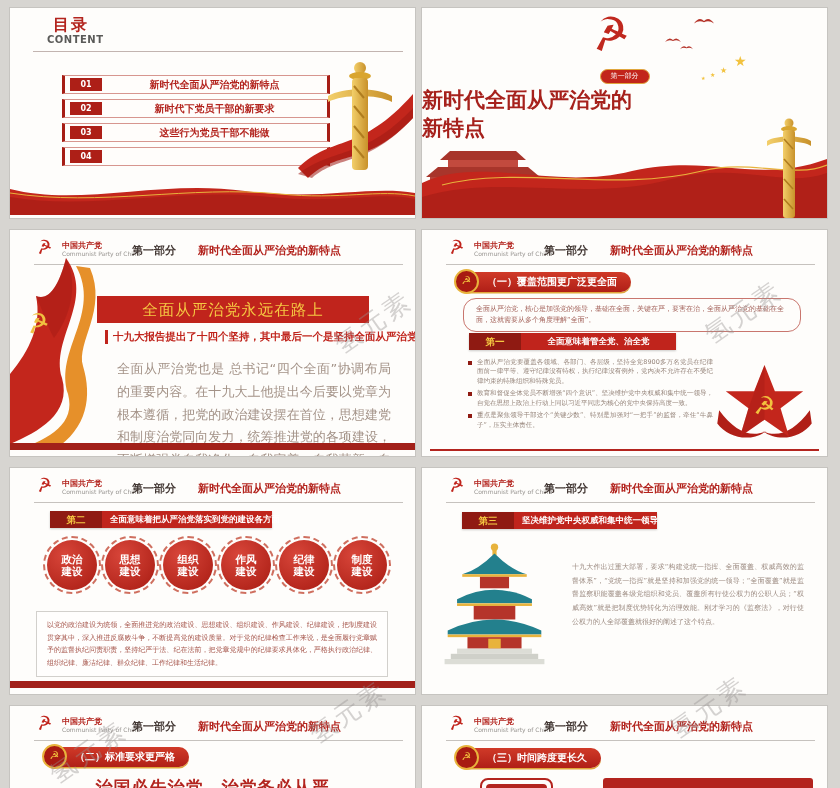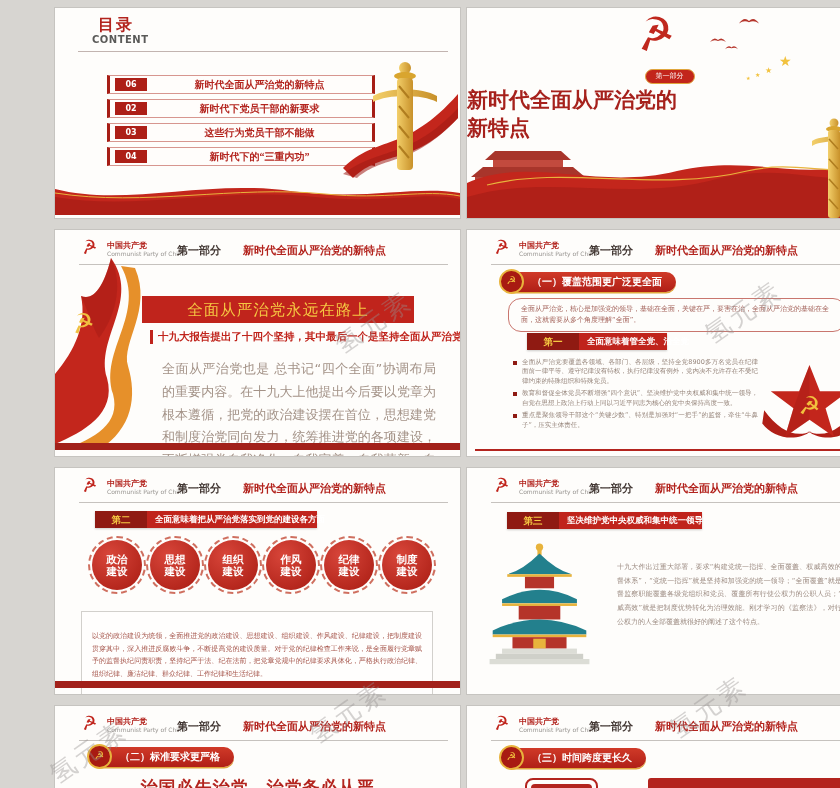--- a/index.html
+++ b/index.html
@@ -1,18 +1,18 @@
 <!DOCTYPE html>
 <html><head>
 <meta charset="utf-8">
 <style>
   html,body{margin:0;padding:0;}
   body{position:relative;width:840px;height:788px;overflow:hidden;background:#d7d5d1;
        font-family:"DejaVu Sans",sans-serif;}
-  .slide{position:absolute;background:#fefdfb;box-shadow:0 0 0 1px #c6c4c0;overflow:hidden;margin-left:45px;}
+  .slide{position:absolute;background:#fefdfb;box-shadow:0 0 0 1px #c6c4c0;overflow:hidden;}
   #s1{left:10px;top:8px;width:405px;height:210px;}
   #s2{left:422px;top:8px;width:405px;height:210px;}
   #s3{left:10px;top:230px;width:405px;height:226px;}
   #s4{left:422px;top:230px;width:405px;height:226px;}
   #s5{left:10px;top:468px;width:405px;height:226px;}
   #s6{left:422px;top:468px;width:405px;height:226px;}
   #s7{left:10px;top:706px;width:405px;height:226px;}
   #s8{left:422px;top:706px;width:405px;height:226px;}
 
   
@@ -85,21 +85,21 @@
   .s4-line{position:absolute;left:8px;right:8px;bottom:5px;height:2px;background:#b3241e;}
 
   
   .ccircle{position:absolute;top:72px;width:50px;height:50px;border-radius:50%;
         background:radial-gradient(circle at 35% 30%,#d8463a,#a81b12);
         outline:2px dashed #cf6f5f;outline-offset:2px;
         display:flex;align-items:center;justify-content:center;}
   .ccircle span{display:block;width:24px;text-align:center;color:#fff;font-weight:bold;
         font-size:10.5px;line-height:1.15;}
   .s5-box{position:absolute;left:26px;top:143px;width:352px;box-sizing:border-box;
-        border:1px solid #d2d0cc;padding:18px 10px;font-size:7px;color:#a5544a;
+        border:1px solid #d2d0cc;padding:7px 10px;font-size:7px;color:#a5544a;
         line-height:1.8;text-align:justify;background:#fffefd;}
 
   
   .s6-body{position:absolute;left:150px;top:93px;width:232px;font-size:7px;color:#9b8a80;
         line-height:1.95;text-align:justify;}
 
   
   .s7-head{position:absolute;left:0;right:0;top:70px;text-align:center;color:#b3241e;
         font-family:"Liberation Serif",serif;font-weight:bold;font-size:17px;letter-spacing:1px;}
 
@@ -115,34 +115,33 @@
 </style>
 </head>
 <body>
 
 <div class="slide" id="s1">
   <div class="toc-cn">目录</div>
   <div class="toc-en">CONTENT</div>
   <div class="toc-rule"></div>
   <div class="toc-list">
     <div class="toc-item">
-      <span class="toc-num">06</span>
+      <span class="toc-num">01</span>
       <span class="toc-label">新时代全面从严治党的新特点</span>
     </div>
     <div class="toc-item">
       <span class="toc-num">02</span>
       <span class="toc-label">新时代下党员干部的新要求</span>
     </div>
     <div class="toc-item">
       <span class="toc-num">03</span>
       <span class="toc-label">这些行为党员干部不能做</span>
     </div>
     <div class="toc-item">
       <span class="toc-num">04</span>
-      <span class="toc-label">新时代下的“三重内功”</span>
     </div>
   </div>
   <svg style="position:absolute;left:288px;top:48px" width="115" height="122" viewBox="0 0 115 122">
     <defs>
       <linearGradient id="gg1" x1="0" y1="0" x2="1" y2="0">
         <stop offset="0" stop-color="#f3cf6a"></stop>
           <stop offset="1" stop-color="#c8912a"></stop>
       </linearGradient>
     </defs>
     <path d="M0,112 C35,78 62,98 115,38 L115,62 C68,112 42,92 10,122 Z" fill="#c3261c"></path>
@@ -241,21 +240,21 @@
     <span class="org-en">Communist Party of China</span>
     <span class="part">第一部分</span>
     <span class="chapter">新时代全面从严治党的新特点</span>
     <div class="rule"></div>
   </div>
   <div class="pill" style="left:35px;top:42px">
     <span class="pcirc">☭</span>
     <span>（一）覆盖范围更广泛更全面</span>
   </div>
   <div class="s4-intro">全面从严治党，核心是加强党的领导，基础在全面，关键在严，要害在治，全面从严治党的基础在全面，这就需要从多个角度理解“全面”。</div>
-  <div class="bar" style="left:60px;top:103px;width:140px">
+  <div class="bar" style="left:47px;top:103px;width:207px">
     <span class="tag">第一</span>
     <span class="btxt">全面意味着管全党、治全党</span>
   </div>
   <div class="s4-bullets">
     <div class="s4-bullet">全面从严治党要覆盖各领域、各部门、各层级，坚持全党8900多万名党员在纪律面前一律平等、遵守纪律没有特权，执行纪律没有例外，党内决不允许存在不受纪律约束的特殊组织和特殊党员。</div>
     <div class="s4-bullet">教育和督促全体党员不断增强“四个意识”、坚决维护党中央权威和集中统一领导，自觉在思想上政治上行动上同以习近平同志为核心的党中央保持高度一致。</div>
     <div class="s4-bullet">重点是聚焦领导干部这个“关键少数”、特别是加强对“一把手”的监督，牵住“牛鼻子”，压实主体责任。</div>
   </div>
   <svg style="position:absolute;left:295px;top:133px" width="95" height="85" viewBox="0 0 100 90">
     <path d="M2,50 C18,72 36,80 52,72 C36,84 12,80 0,64 Z" fill="#b01f17"></path>

